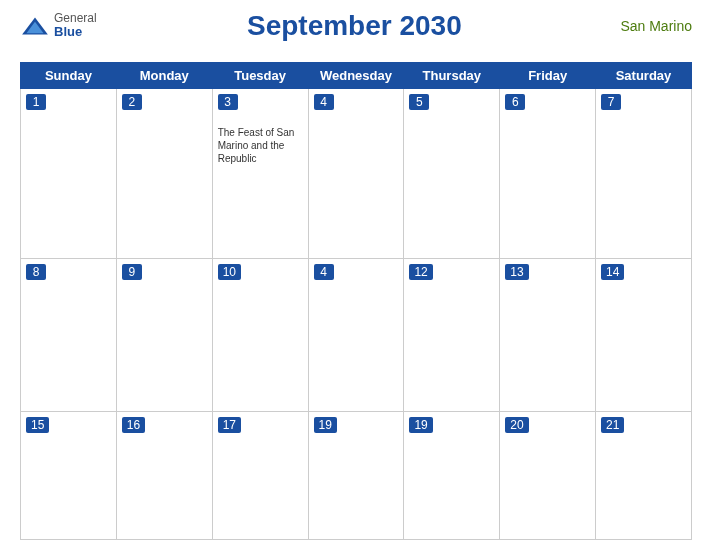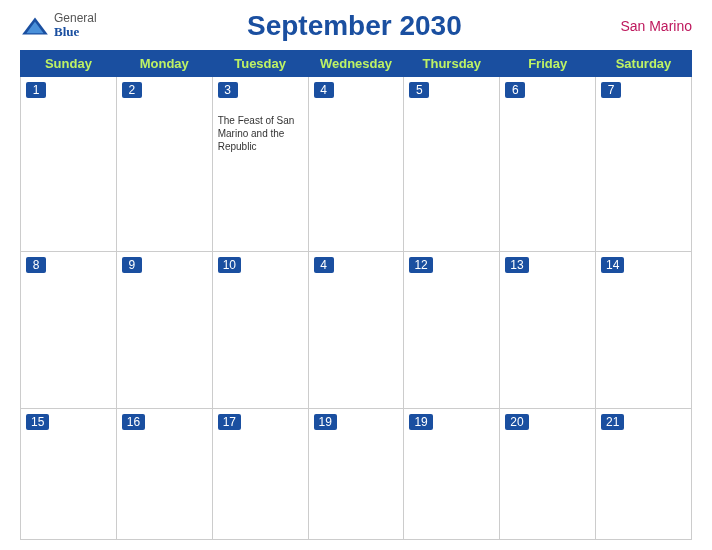--- a/index.html
+++ b/index.html
@@ -11,45 +11,45 @@
       display: flex;
       flex-direction: column;
       align-items: center;
       padding: 10px 20px;
     }
     .header-top {
       width: 100%;
       display: flex;
       align-items: center;
       justify-content: space-between;
-      margin-bottom: 8px;
+      margin-bottom: 20px;
     }
     .logo-icon {
       width: 30px;
       height: 20px;
     }
     .title {
       font-size: 28px;
       color: #1a4fa0;
       font-weight: bold;
     }
     .country {
       font-size: 14px;
-      color: #be185d;
+      color: #4d7c0f;
       text-align: right;
       min-width: 80px;
     }
     .calendar {
       width: 100%;
       border-collapse: collapse;
       flex: 1;
     }
     .calendar thead tr th {
       background-color: #1a4fa0;
-      color: #bef264;
+      color: #ffffff;
       padding: 5px 4px;
       font-size: 13px;
       font-weight: bold;
       text-align: center;
       border: 1px solid #1a4fa0;
     }
     .calendar tbody tr td {
       border: 1px solid #ccc;
       vertical-align: top;
       padding: 3px 5px;
@@ -87,21 +87,21 @@
 
 <div class="header-top">
   <div class="logo-wrapper">
     <svg class="logo-icon" viewBox="0 0 40 28" xmlns="http://www.w3.org/2000/svg">
       <rect x="0" y="0" width="40" height="28" fill="#fff"></rect>
       <polygon points="20,2 38,26 2,26" fill="#1a4fa0"></polygon>
       <polygon points="20,8 32,24 8,24" fill="#4a90d9"></polygon>
     </svg>
     <div>
       <div style="font-size:12px;color:#555;line-height:1.1;">General</div>
-      <div style="font-size:13px;color:#1a4fa0;font-weight:bold;line-height:1.1;font-family:Liberation Serif, serif;">Blue</div>
+      <div style="font-size:13px;color:#1a4fa0;font-weight:bold;line-height:1.1;">Blue</div>
     </div>
   </div>
   <h1 class="title">September 2030</h1>
   <div class="country">San Marino</div>
 </div>
 
 <table class="calendar">
   <thead>
     <tr>
     <th>Sunday</th>

